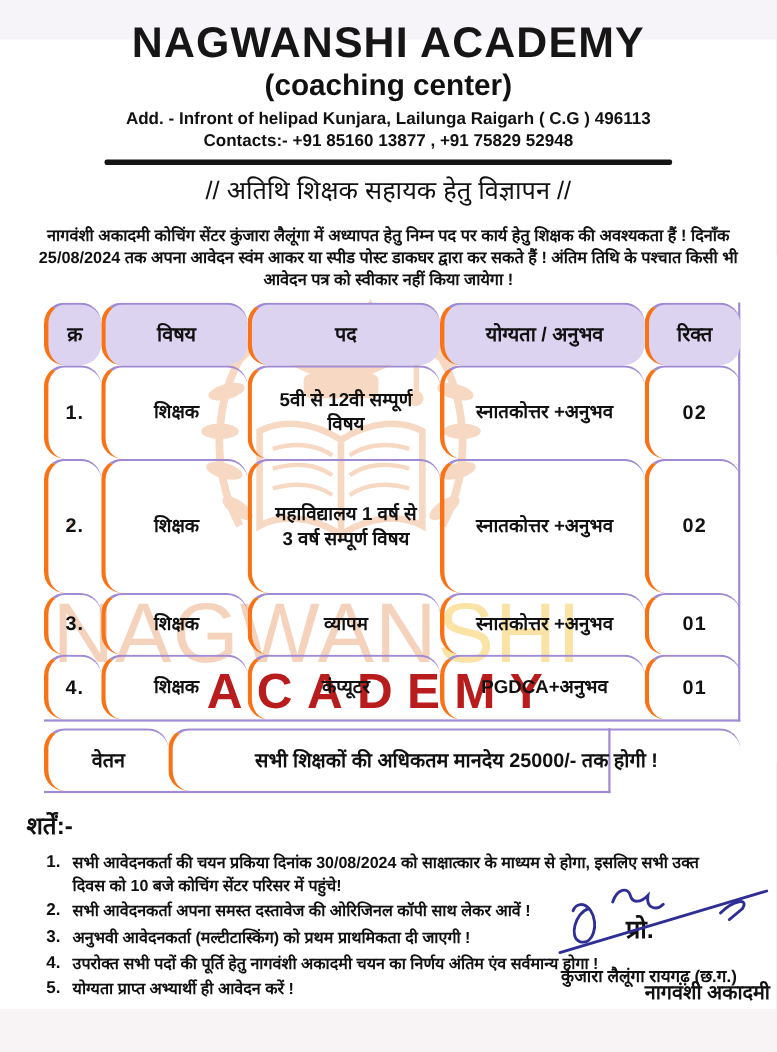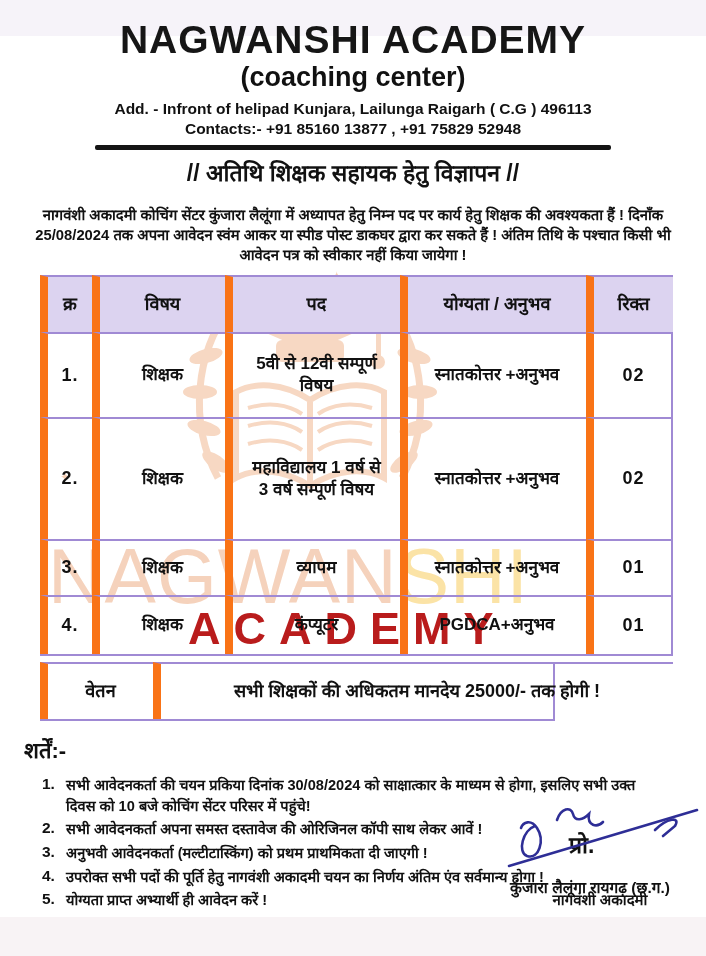--- a/index.html
+++ b/index.html
@@ -37,39 +37,39 @@
 
   
   .content { position:relative; z-index:1; }
   .hdr { padding-top:20px; text-align:center; }
   .hdr-name { font-size:39px; font-weight:800; letter-spacing:1px; line-height:1.05; color:#161616; }
   .hdr-sub  { font-size:27px; font-weight:800; line-height:1.1; margin-top:2px; }
   .hdr-add  { font-size:15.5px; font-weight:700; margin-top:7px; }
   .hdr-con  { font-size:15.5px; font-weight:700; margin-top:2px; }
   .hdr-rule { width:516px; height:5px; background:#141414; margin:7px auto 6px auto; border-radius:2px; }
 
-  .notice-title { text-align:center; font-size:23px; font-weight:700; margin-top:2px; }
+  .notice-title { text-align:center; font-size:23px; font-weight:400; margin-top:2px; }
   .notice-body  {
     width:668px; margin:17px auto 0 auto; text-align:center;
     font-size:14.8px; font-weight:700; line-height:1.38;
   }
 
   
   .rtable {
     margin:9px 0 0 40px; width:633px;
     display:grid;
     grid-template-columns:52px 133px 175px 186px 87px;
     grid-template-rows:57px 85px 122px 56px 59px;
     border-right:2px solid #a08ad4; border-bottom:2px solid #a08ad4;
   }
   .tcell {
-    border-left:8px solid #f97316; border-top:2px solid #a08ad4;
+    border-left:4px solid #f97316; border-top:2px solid #a08ad4;
     display:flex; align-items:center; justify-content:center;
     text-align:center; font-weight:700; font-size:17px; line-height:1.3;
-    padding:2px 16px; background:transparent;
+    padding:2px 16px; background:transparent;border-radius:19px;
   }
   .tcell.th { background:#dcd3f0; font-size:18px; }
   .tcell.num { font-size:18px; letter-spacing:1px; }
 
   .stable {
     margin:6px 0 0 40px; width:515px;
     display:grid; grid-template-columns:113px 520px; grid-template-rows:57px;
     border-right:2px solid #a08ad4; border-bottom:2px solid #a08ad4;
   }
   .stable .tcell { font-size:18px; }
@@ -77,22 +77,22 @@
   
   .cond { margin:13px 0 12px 24px; width:650px; }
   .cond-h { font-size:22px; font-weight:800; margin-bottom:11px; }
   .citem { display:flex; margin-bottom:3px; }
   .cnum { width:42px; padding-left:18px; font-weight:700; font-size:15.5px; flex:none; }
   .ctext { width:590px; font-weight:700; font-size:14.6px; line-height:1.42; }
 
   
   .sig-scribble { position:absolute; left:505px; top:800px; z-index:2; }
   .sig-prof { position:absolute; left:569px; top:828px; font-size:23px; font-weight:800; z-index:1; }
-  .sig-name { position:absolute; left:500px; top:889px; width:200px; text-align:center;
-              font-size:15px; font-weight:700; }
+  .sig-name { position:absolute; left:500px; top:889px; width:200px; text-align:right;
+              font-size:18px; font-weight:700; }
   .sig-loc  { position:absolute; left:474px; top:876px; width:232px; text-align:center;
               font-size:15.5px; font-weight:700; }
 </style>
 </head>
 <body>
 
 <div class="poster">
 
   <div class="band-top"></div>
   <div class="band-bottom"></div>

